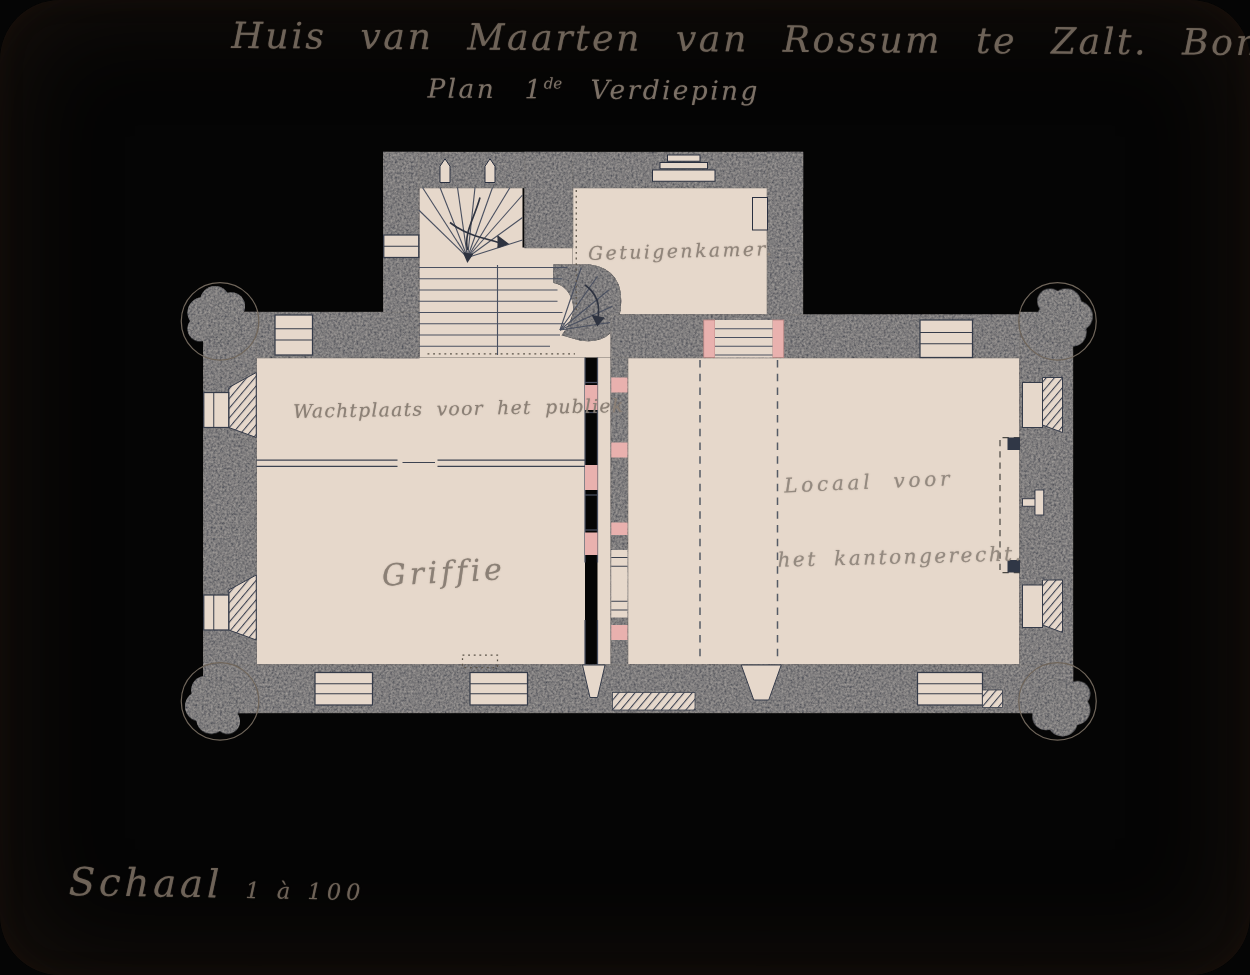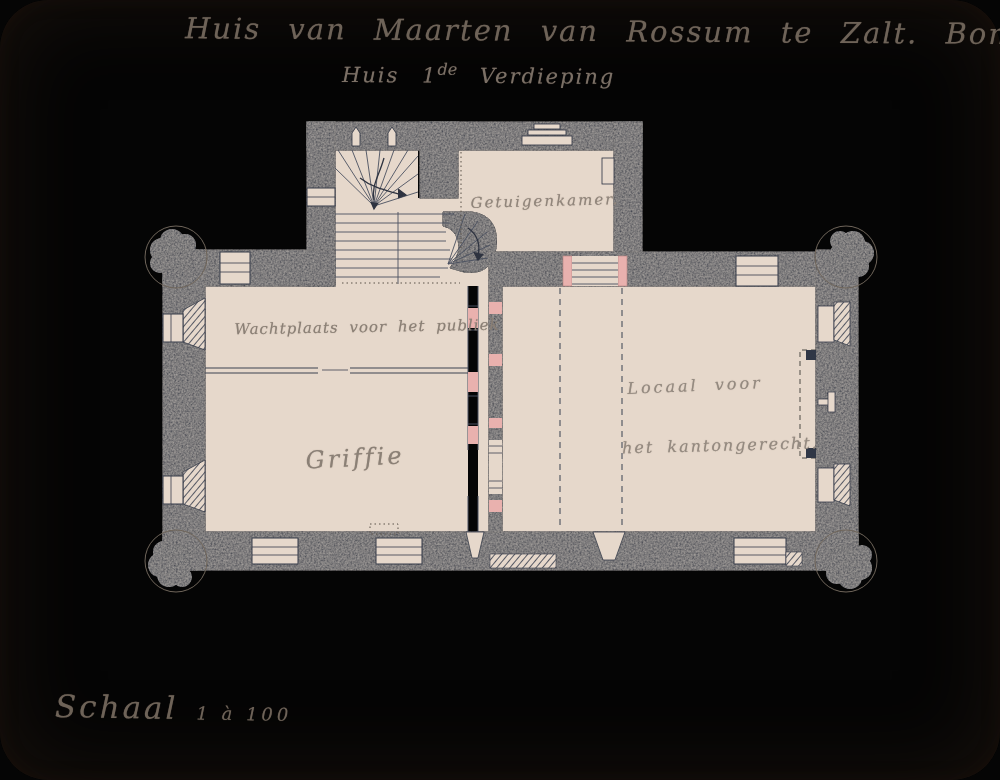--- a/index.html
+++ b/index.html
@@ -21,21 +21,21 @@
       radial-gradient(ellipse at 50% 45%, #e0cec0 0%, #dac7b8 55%, #cdb7a7 82%, #b7a090 100%);
     box-shadow: inset 0 0 90px rgba(60,40,25,.35), inset 0 0 18px rgba(40,25,15,.25);
   }
   .label{
     position:absolute;font-style:italic;white-space:nowrap;
     color:#857a6f;text-shadow:0 0 1px rgba(120,106,95,.55);
   }
   .title{left:185px;top:14px;width:770px;text-align:center;font-size:29px;
     letter-spacing:2px;word-spacing:16px;color:#6e6358;transform:rotate(.4deg);}
   .subtitle{left:342px;top:60px;font-size:21px;letter-spacing:2px;word-spacing:14px;color:#7b7066;transform:rotate(.4deg);}
-  .subtitle sup{font-size:16px;letter-spacing:0;}
+  .subtitle sup{font-size:12px;letter-spacing:0;}
   .room{letter-spacing:2px;}
   .lbl-witness{left:460px;top:192px;width:170px;text-align:center;font-size:15px;transform:rotate(-1.5deg);color:#90857b;}
   .lbl-waiting{left:222px;top:318px;width:290px;text-align:center;font-size:15px;letter-spacing:1px;word-spacing:5px;transform:rotate(-1deg);color:#8b8076;}
   .lbl-registry{left:290px;top:444px;width:130px;text-align:center;font-size:24px;letter-spacing:3px;transform:rotate(-3deg);color:#8b8076;}
   .lbl-court1{left:615px;top:376px;width:160px;text-align:center;font-size:16px;letter-spacing:3px;word-spacing:8px;transform:rotate(-2.5deg);color:#948a80;}
   .lbl-court2{left:622px;top:436px;width:185px;text-align:center;font-size:16px;letter-spacing:2px;word-spacing:6px;transform:rotate(-1.5deg);color:#948a80;}
   .scale{left:55px;top:690px;transform:rotate(1deg);color:#6e6358;}
   .scale .w{font-size:31px;letter-spacing:3px;}
   .scale .v{font-size:18px;margin-left:18px;letter-spacing:4px;}
   svg{position:absolute;left:0;top:0;}
@@ -301,21 +301,21 @@
         <rect x="818" y="399" width="13" height="6"></rect>
           <rect x="828" y="392" width="7" height="20"></rect>
       </g>
       <rect x="370" y="524" width="28" height="10" fill="none" stroke="#5a5248" stroke-width="1" stroke-dasharray="1.5,3"></rect>
     </g>
   </svg>
 
   <div class="label title">Huis van Maarten van Rossum te Zalt. Bommel.</div>
 
   <div class="label subtitle">
-    <span>Huis</span>
+    <span>Plan</span>
     <span><span>1</span><sup>de</sup></span>
     <span>Verdieping</span>
   </div>
 
   <div class="label room lbl-witness">Getuigenkamer.</div>
   <div class="label room lbl-waiting">Wachtplaats voor het publiek</div>
   <div class="label room lbl-registry">Griffie</div>
   <div class="label room lbl-court1">Locaal voor</div>
   <div class="label room lbl-court2">het kantongerecht.</div>
 

